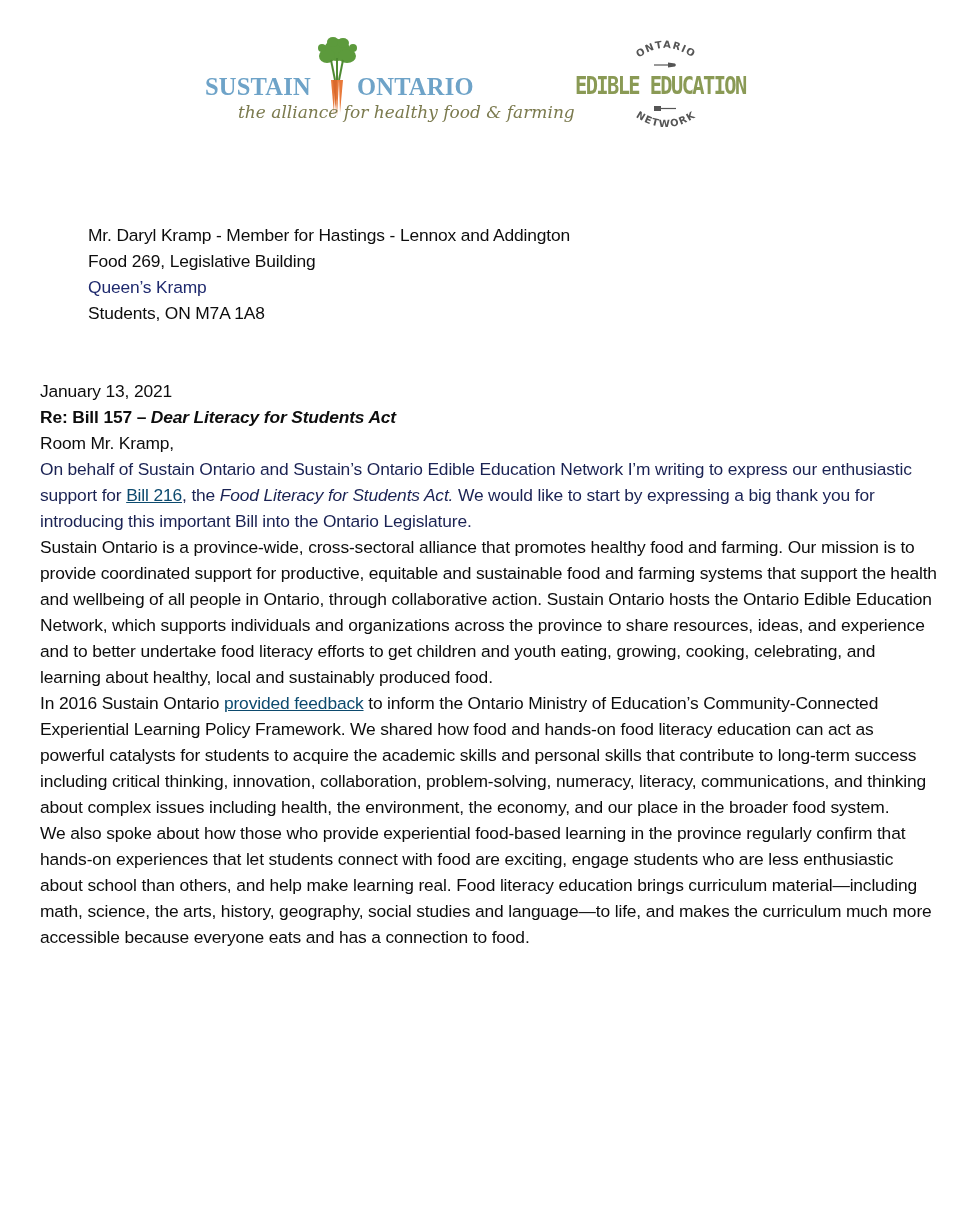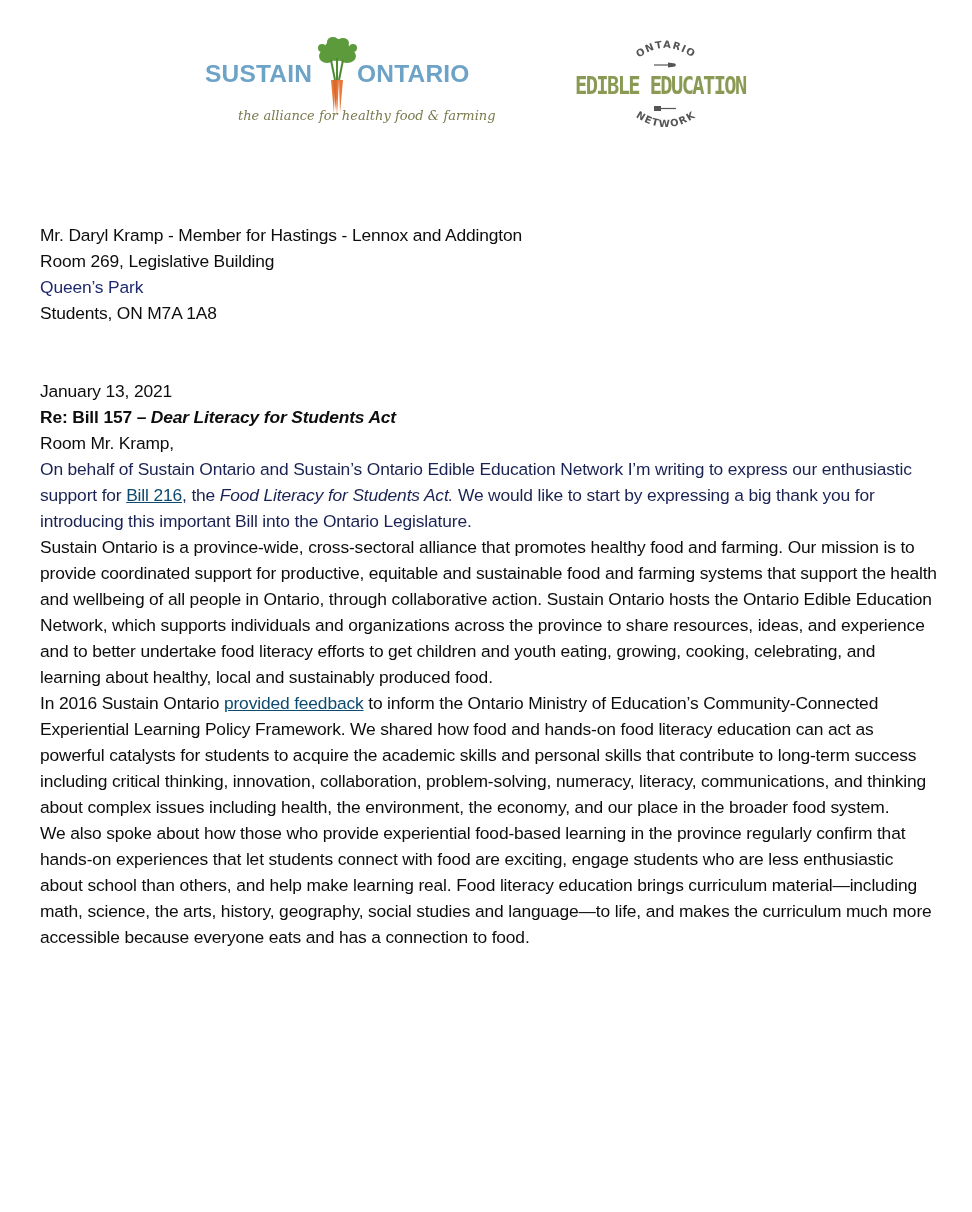--- a/index.html
+++ b/index.html
@@ -1,40 +1,40 @@
 <!DOCTYPE html>
 <html><head>
   <meta charset="utf-8">
   <style>
     html, body { margin: 0; padding: 0; background: #ffffff; }
     body { width: 972px; height: 1212px; position: relative; overflow: hidden;
            font-family: "Liberation Sans", sans-serif; color: #000; }
 
     
     .logo-sustain { position: absolute; left: 200px; top: 30px; width: 285px; height: 110px; }
-    .sustain-word { position: absolute; top: 30px; font-family: Liberation Sans, sans-serif;
+    .sustain-word { position: absolute; top: 43px; font-family: Liberation Serif, serif;
                     font-weight: bold; font-size: 24.5px; letter-spacing: 0.2px; color: #6ea3c8; }
     .sustain-left { left: 5px; }
     .sustain-right { left: 157px; }
     .carrot { position: absolute; left: 113px; top: 6px; width: 48px; height: 80px; }
-    .sustain-tag { position: absolute; left: 38px; top: 78px; font-family: "DejaVu Serif", serif;
-                   font-style: italic; font-size: 13px; color: #7b7a4e; white-space: nowrap; }
+    .sustain-tag { position: absolute; left: 38px; top: 72px; font-family: "DejaVu Serif", serif;
+                   font-style: italic; font-size: 17px; color: #7b7a4e; white-space: nowrap; }
 
     .logo-edible { position: absolute; left: 572px; top: 36px; width: 188px; height: 100px; }
     .arc-svg { position: absolute; left: 0; top: 0; }
     .edible-word { position: absolute; left: 3px; top: 36px; font-family: "DejaVu Sans Mono", monospace;
                    font-weight: bold; font-size: 24px; color: #8a9a55; letter-spacing: -1.9px;
                    transform: scaleX(0.85); transform-origin: left top; white-space: nowrap; }
 
     
     .letter { position: absolute; left: 40px; top: 222px; width: 900px;
               font-family: "Liberation Sans", sans-serif; font-size: 17.4px; line-height: 26px;
               letter-spacing: -0.15px; color: #0d0d0d; }
     .letter p { margin: 0; }
-    .addr { margin-bottom: 52px; }
+    .addr { margin-bottom: 52px; margin-left: 48px; }
     .addr .blue { color: #1f2a6e; }
     .date { margin-bottom: 26px; }
     .re { font-weight: bold; margin-bottom: 26px; }
     .salute { margin-bottom: 26px; }
     .para { margin-bottom: 26px; }
     .para.dark-blue { color: #1a2253; }
     a.link { color: #0c4a6e; text-decoration: underline; }
     em { font-style: italic; }
   </style>
 </head>
@@ -91,22 +91,22 @@
       <line x1="89" y1="72.5" x2="104" y2="72.5" stroke="#555" stroke-width="1.2"></line>
     </g>
   </svg>
   <span class="edible-word">EDIBLE EDUCATION</span>
 </div>
 
 <div class="letter">
 
   <div class="addr">
     <p>Mr. Daryl Kramp - Member for Hastings - Lennox and Addington</p>
-    <p>Room 269, Legislative Building</p>
-    <p class="blue">Queen’s Park</p>
+    <p>Food 269, Legislative Building</p>
+    <p class="blue">Queen’s Kramp</p>
     <p>Students, ON M7A 1A8</p>
   </div>
 
   <p class="date">January 13, 2021</p>
 
   <p class="re"><span>Re: Bill 157 – </span><em>Dear Literacy for Students Act</em></p>
 
   <p class="salute">Room Mr. Kramp,</p>
 
   <p class="para dark-blue"><span>On behalf of Sustain Ontario and Sustain’s Ontario Edible Education Network I’m writing to express our enthusiastic support for </span><a class="link" href="#">Bill 216</a><span>, the </span><em>Food Literacy for Students Act.</em><span> We would like to start by expressing a big thank you for introducing this important Bill into the Ontario Legislature.</span></p>

